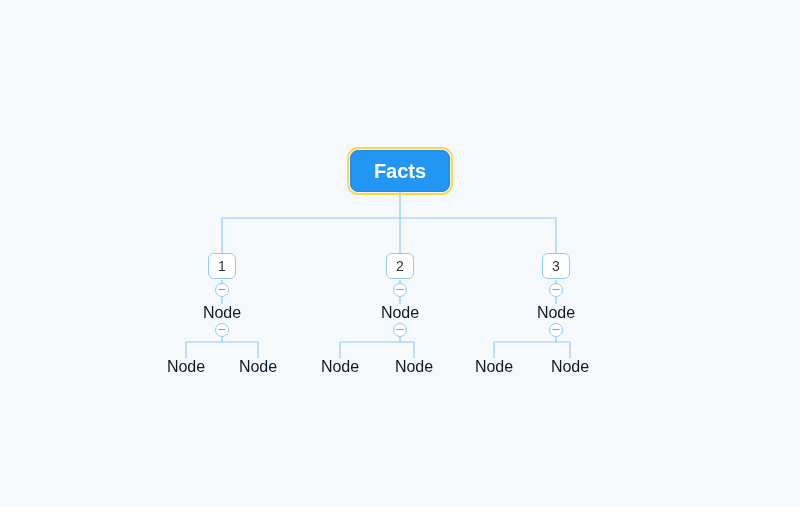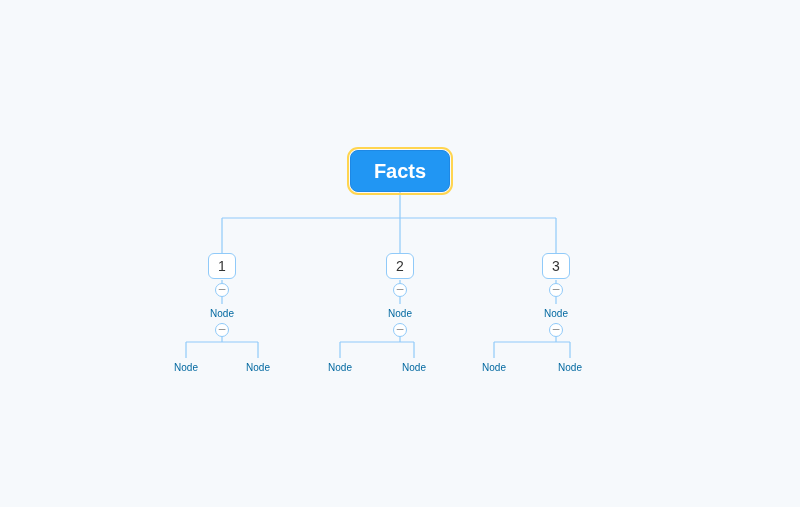--- a/index.html
+++ b/index.html
@@ -1,21 +1,21 @@
 <!DOCTYPE html>
 <html><head>
 <meta charset="utf-8">
 <style>
   html,body{margin:0;padding:0;width:800px;height:507px;background:#f6f9fc;font-family:"Segoe UI",Arial,sans-serif;overflow:hidden}
   .canvas{position:relative;width:800px;height:507px}
   svg.connectors{position:absolute;top:0;left:0;width:800px;height:507px;pointer-events:none}
   .node{position:absolute;box-sizing:border-box;text-align:center;display:flex;align-items:center;justify-content:center}
   .root{background:#2196f3;color:#fff;font-weight:700;font-size:20px;border:1px solid #1e88e5;border-radius:8px;width:100px;height:42px;outline:2px solid #ffd54f;outline-offset:1px}
   .numbox{background:#fff;color:#333;font-size:14px;border:1px solid #90caf9;border-radius:6px;width:28px;height:26px}
-  .leaf{color:#0369a1;font-size:10px;width:60px;height:18px}
+  .leaf{color:#0f172a;font-size:16px;width:60px;height:18px}
   .toggle{position:absolute;width:14px;height:14px;border:1px solid #90caf9;border-radius:50%;background:#fff;font-size:12px;line-height:11px;text-align:center;color:#888;box-sizing:border-box}
 </style>
 </head>
 <body>
 <div class="canvas">
 
 <svg class="connectors">
   <g stroke="#90caf9" stroke-width="1.2" fill="none">
 
     <path d="M400 192 L400 218 M222 218 L556 218 M222 218 L222 253 M400 218 L400 253 M556 218 L556 253"></path>

